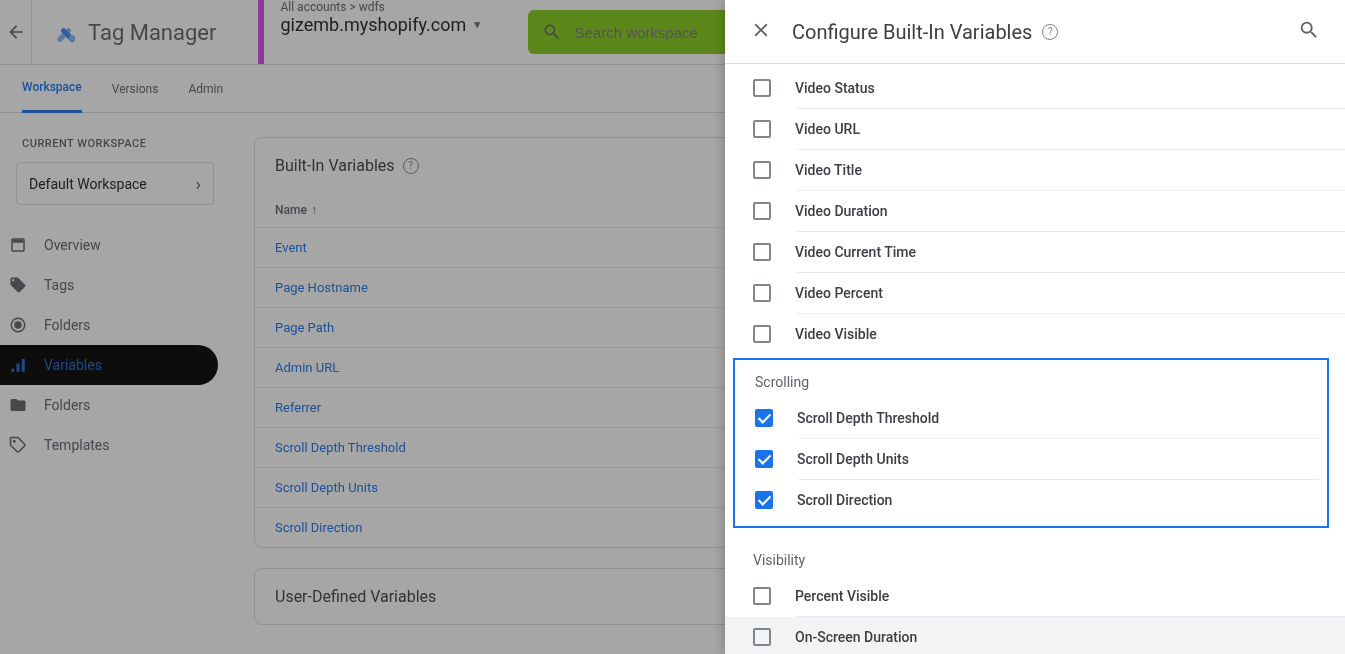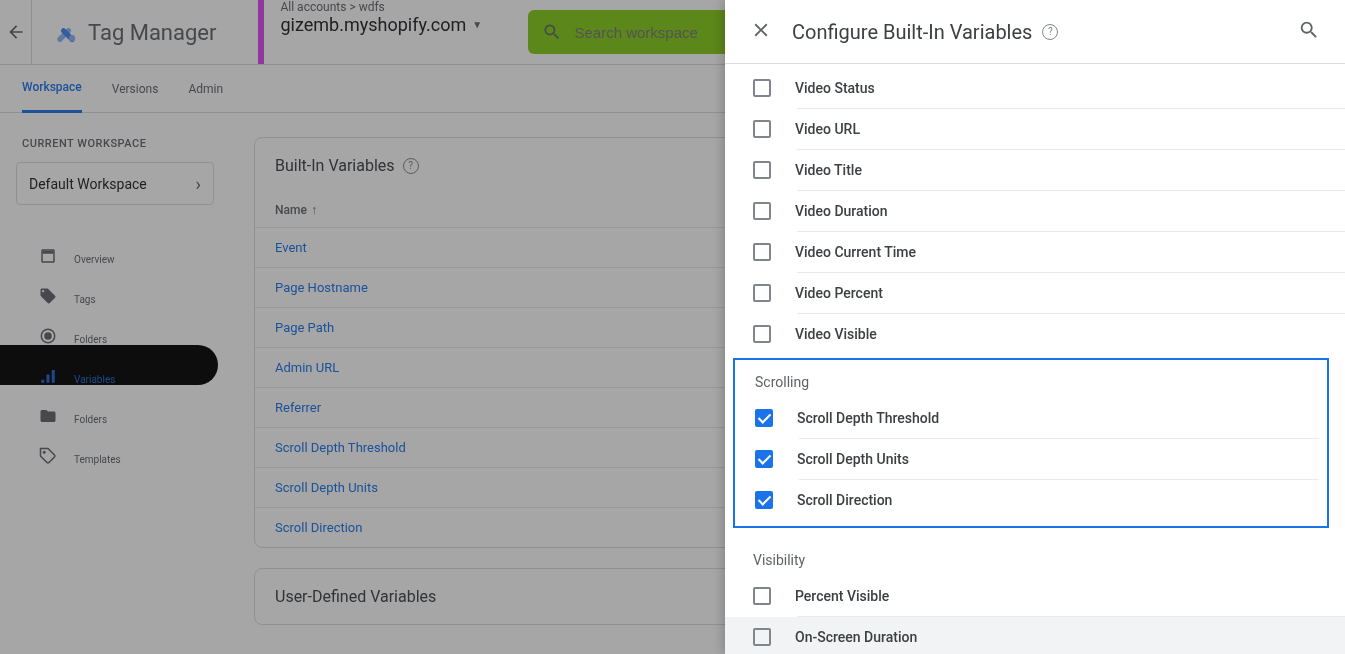--- a/index.html
+++ b/index.html
@@ -18,21 +18,21 @@
 
 .tabs { display: flex; padding-left: 22px; border-bottom: 1px solid #dadce0; height: 48px; align-items: center; }
 .tab { margin-right: 30px; color: #5f6368; font-size: 12px; height: 48px; display: flex; align-items: center; cursor: pointer; }
 .tab.active { color: #1a73e8; border-bottom: 3px solid #1a73e8; font-weight: 500; }
 
 .body { display: flex; height: calc(654px - 112px); }
 .sidebar { width: 230px; padding: 16px 0; }
 .sidebar-label { font-size: 11px; color: #5f6368; letter-spacing: 0.5px; padding: 8px 22px; font-weight: 500; }
 .workspace-select { border: 1px solid #dadce0; border-radius: 4px; margin: 4px 16px 16px 16px; padding: 10px 12px; display: flex; align-items: center; justify-content: space-between; cursor: pointer; }
 .nav { margin-top: 20px; }
-.nav-item { display: flex; align-items: flex-end; height: 40px; padding: 0 38px; cursor: pointer; color: #5f6368; font-size: 10px; }
+.nav-item { display: flex; align-items: center; height: 40px; padding: 0 8px; cursor: pointer; color: #5f6368; font-size: 14px; }
 .nav-item .icn { width: 20px; margin-right: 16px; display: flex; align-items: center; justify-content: center; }
 .nav-item.active { background: #000000; color: #1967d2; border-radius: 0 20px 20px 0; margin-right: 12px; }
 .nav-item.active .icn { color: #1967d2; }
 
 .main { flex: 1; padding: 24px; }
 .card { border: 1px solid #dadce0; border-radius: 8px; margin-bottom: 20px; background: #fff; }
 .card-header { padding: 18px 20px; font-size: 16px; color: #3c4043; display: flex; align-items: center; }
 .help { margin-left: 8px; width: 16px; height: 16px; border: 1.5px solid #80868b; border-radius: 50%; font-size: 10px; display: flex; align-items: center; justify-content: center; color: #80868b; }
 .table { width: 100%; }
 .thead { display: flex; padding: 10px 20px; font-size: 12px; color: #5f6368; font-weight: 500; }

